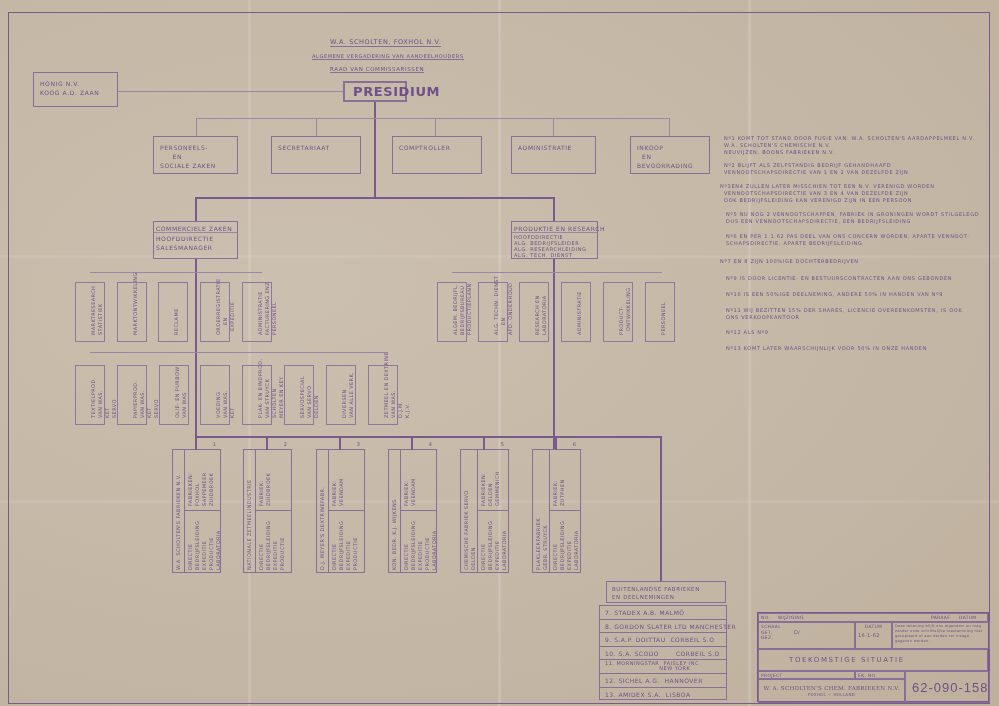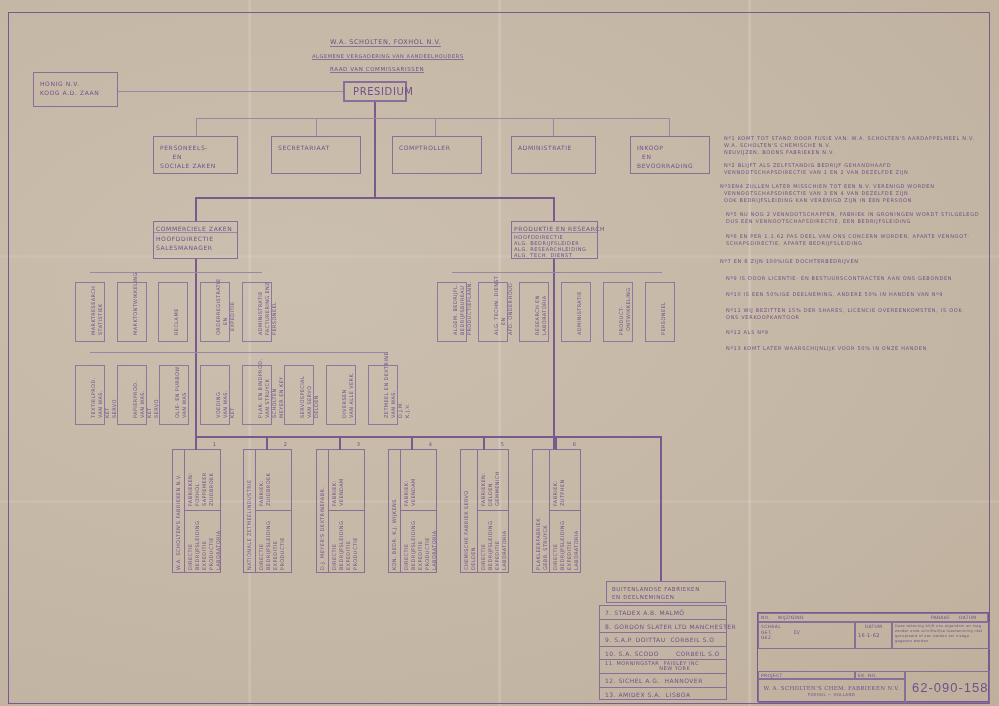--- a/index.html
+++ b/index.html
@@ -43,21 +43,21 @@
 <body>
 
 <div class="sheet"></div>
 <div class="frame"></div>
 
 <div class="txt" style="left:330px;top:38px;font-size:6.5px;border-bottom:1px solid #8a6e9a;">W.A. SCHOLTEN, FOXHOL N.V.</div>
 <div class="txt" style="left:312px;top:53px;font-size:5px;border-bottom:1px solid #8a6e9a;">ALGEMENE VERGADERING VAN AANDEELHOUDERS</div>
 <div class="txt" style="left:330px;top:66px;font-size:5.5px;border-bottom:1px solid #8a6e9a;">RAAD VAN COMMISSARISSEN</div>
 
 <div class="box" style="left:343px;top:81px;width:64px;height:21px;border:2px solid #8a6e9a;">
-  <div class="lbl" style="left:8px;top:4px;font-size:10px;">PRESIDIUM</div>
+  <div class="lbl" style="left:8px;top:4px;font-size:13px;font-weight:bold;">PRESIDIUM</div>
 </div>
 
 <div class="box" style="left:33px;top:72px;width:85px;height:35px;">
   <div class="lbl" style="top:6px;">HONIG N.V.</div>
   <div class="lbl" style="top:15px;">KOOG A.D. ZAAN</div>
 </div>
 <div class="line thin" style="left:118px;top:91px;width:225px;height:1px;"></div>
 
 <div class="line" style="left:374px;top:102px;width:2px;height:96px;"></div>
 <div class="line thin" style="left:196px;top:118px;width:473px;height:1px;"></div>
@@ -337,20 +337,21 @@
   <div class="cell" style="left:0;top:9px;width:97px;height:27px;">
     <div>SCHAAL</div>
     <div><span>GET.</span> <span style="margin-left:20px;font-size:5px;">D/</span></div>
     <div>GEZ.</div>
   </div>
   <div class="cell" style="left:97px;top:9px;width:37px;height:27px;">
     <div style="text-align:center;">DATUM</div>
     <div style="margin-top:3px;font-size:5px;">16-1-62</div>
   </div>
   <div class="cell" style="left:134px;top:9px;width:98px;height:27px;font-size:3.5px;line-height:5px;text-transform:none;white-space:normal;">Deze tekening blijft ons eigendom en mag zonder onze schriftelijke toestemming niet gecopieerd of aan derden ter inzage gegeven worden.</div>
+  <div class="cell" style="left:0;top:36px;width:100%;height:22px;font-size:7px;padding:6px 0 0 30px;letter-spacing:1.6px;">TOEKOMSTIGE  SITUATIE</div>
   <div class="cell" style="left:0;top:58px;width:97px;height:8px;">PROJECT</div>
   <div class="cell" style="left:97px;top:58px;width:50px;height:8px;">EK. No.</div>
   <div class="cell" style="left:0;top:66px;width:147px;height:24px;text-align:center;">
     <div style="font-size:5.5px;margin-top:4px;font-family:'DejaVu Serif',serif;">W. A. SCHOLTEN's CHEM. FABRIEKEN N.V.</div>
     <div style="font-size:4px;margin-top:1px;">FOXHOL — HOLLAND</div>
   </div>
   <div class="cell" style="left:147px;top:58px;width:85px;height:32px;font-size:13px;padding:8px 0 0 6px;letter-spacing:1px;font-family:'Liberation Sans',sans-serif;">62-090-158</div>
 </div>
 
 </body></html>

